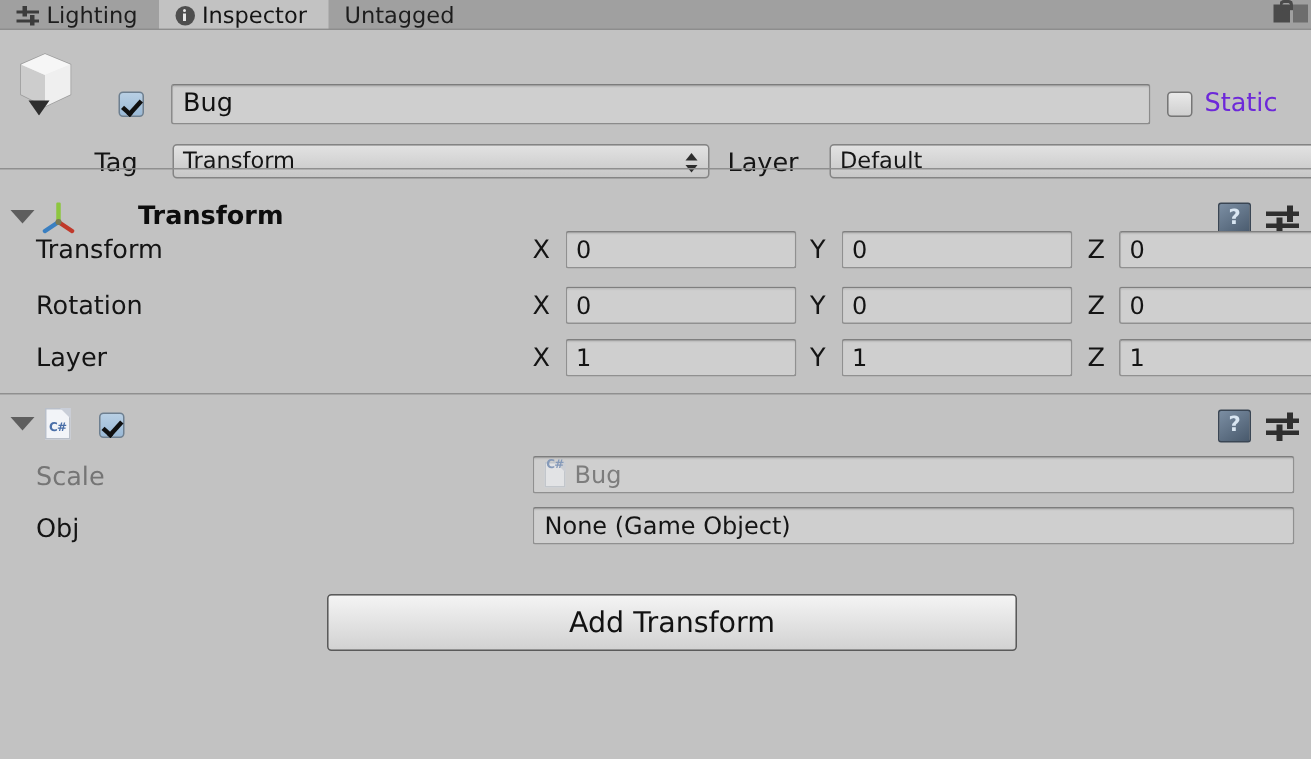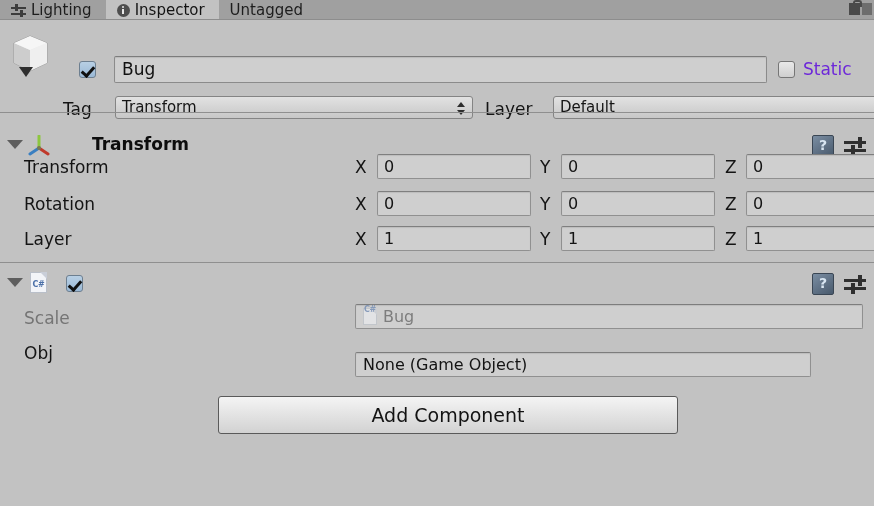--- a/index.html
+++ b/index.html
@@ -573,20 +573,20 @@
     <div class="objfield disabled" style="left:355px;top:1px;width:508px">
       <span class="icon-csharp mini-cs">
         <span>C#</span>
       </span>
       <span>Bug</span>
     </div>
   </div>
 
   <div class="prow" style="top:338px">
     <span class="prow-label">Obj</span>
-    <div class="objfield" style="left:355px;top:14px;width:456px">
+    <div class="objfield" style="left:355px;top:0;width:508px">
       <span>None (Game Object)</span>
     </div>
   </div>
 
-  <div class="addcomp">Add Component</div>
+  <div class="addcomp">Add Transform</div>
 
 </div>
 
 </body></html>

